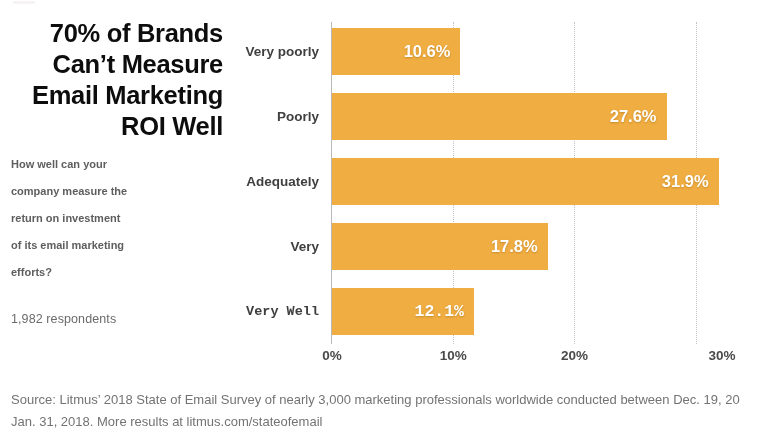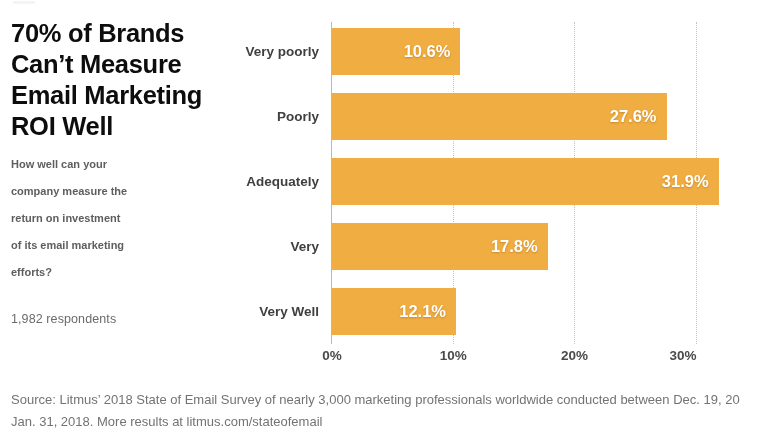--- a/index.html
+++ b/index.html
@@ -31,20 +31,21 @@
     width: 212px;
   }
   .headline {
     font-size: 25.5px;
     line-height: 31px;
     font-weight: bold;
     color: #0d0d0d;
     letter-spacing: -0.3px;
     margin: 0;
     white-space: pre-line;
+    text-align: right;
   }
   .subhead {
     margin-top: 9px;
     font-size: 11px;
     line-height: 27px;
     color: #5e5e5e;
     font-weight: bold;
     white-space: pre-line;
   }
   .respondents {
@@ -196,30 +197,30 @@
         <div class="bar-row" style="top: 130px; width: 386.628px;">
           <div class="bar" style="width: 100%; background: rgb(240, 173, 65);"></div>
           <div class="cat-label">Adequately</div>
           <div class="bar-value">31.9%</div>
         </div>
         <div class="bar-row" style="top: 195px; width: 215.736px;">
           <div class="bar" style="width: 100%; background: rgb(240, 173, 65);"></div>
           <div class="cat-label">Very</div>
           <div class="bar-value">17.8%</div>
         </div>
-        <div class="bar-row" style="top: 260px; width: 124px;">
+        <div class="bar-row" style="top: 260px; width: 142px; font-family: Liberation Mono, monospace;">
           <div class="bar" style="width: 100%; background: rgb(240, 173, 65);"></div>
           <div class="cat-label">Very Well</div>
           <div class="bar-value">12.1%</div>
         </div>
       </div>
     <div id="xticks">
         <div class="x-tick" style="left: 332px;">0%</div>
         <div class="x-tick" style="left: 453.2px;">10%</div>
         <div class="x-tick" style="left: 574.4px;">20%</div>
-        <div class="x-tick" style="left: 683px;">30%</div>
+        <div class="x-tick" style="left: 722px;">30%</div>
       </div>
   </div>
 
   <div class="source">Source: Litmus’ 2018 State of Email Survey of nearly 3,000 marketing professionals worldwide conducted between Dec. 19, 20
 Jan. 31, 2018. More results at litmus.com/stateofemail</div>
 
 </div>
 
 </body></html>

